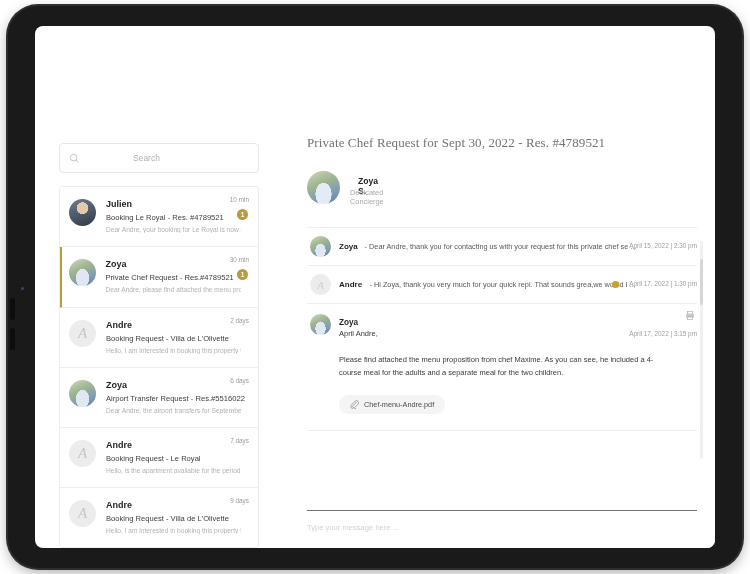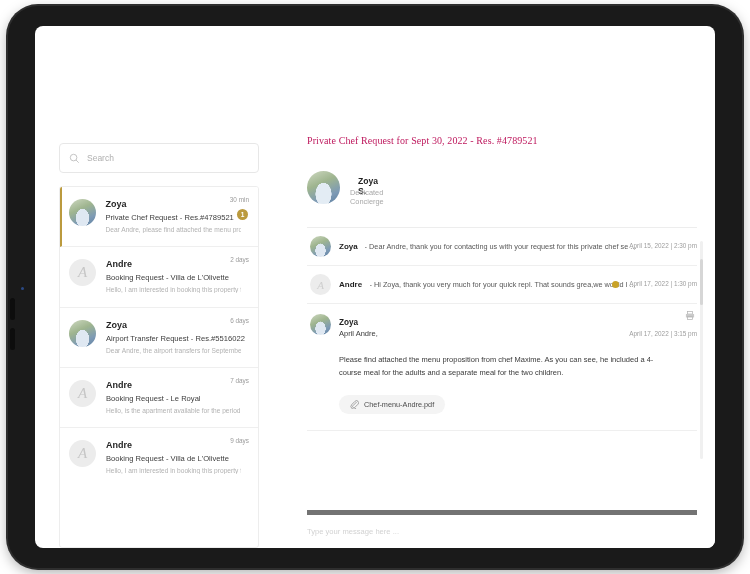--- a/index.html
+++ b/index.html
@@ -62,21 +62,21 @@
                             linear-gradient(160deg,#8fa3b8 0%, #6d7f95 45%, #4d5b6b 100%); }
 
   
   #list-col {
     position: absolute; left: 24px; top: 47px; width: 200px; height: 475px;
     background: #fff;
   }
   #search-box {
     position: absolute; left: 0; top: 70px; width: 200px; height: 30px;
     border: 1px solid #e7e7e7; border-radius: 4px; background:#fff;
-    display:flex; align-items:center; cursor:text;
+    display:flex; align-items:center; cursor:text;gap:46px;
   }
   #search-icon { margin-left: 9px; width: 11px; height: 11px; flex:none; }
   #search-input {
     border: none; outline: none; background: transparent; margin-left: 7px;
     font-family: "Liberation Sans", sans-serif; font-size: 8.5px; color:#5a5a5a;
     width: 150px;
   }
   #search-input::placeholder { color:#b0b0b0; }
 
   #conv-list {
@@ -122,21 +122,21 @@
     background:#bb9a3e; color:#fff; font-size:6.5px; display:flex;
     align-items:center; justify-content:center; font-weight:bold;
   }
 
   
   #msg-col {
     position:absolute; left:248px; top:47px; width:432px; height:475px; background:#fff;
   }
   #thread-title {
     position:absolute; left:24px; top:62px; font-family:"Liberation Serif", serif;
-    font-size:10px; color:#be185d; letter-spacing:.1px; white-space:nowrap;
+    font-size:13px; color:#737373; letter-spacing:.1px; white-space:nowrap;
   }
   #contact-block { position:absolute; left:24px; top:98px; }
   #contact-avatar {
     position:absolute; left:0; top:0; width:33px; height:33px; border-radius:50%; overflow:hidden;
     background: radial-gradient(ellipse at 50% 70%, #e3ecf4 0 34%, transparent 35%),
                 linear-gradient(155deg,#cfd9c2 0%, #9fb58f 38%, #7d9ab5 72%, #5d7fa0 100%);
   }
   #contact-name { position:absolute; left:51px; top:5px; font-size:8.6px; font-weight:bold; color:#242424; }
   #contact-role { position:absolute; left:43px; top:17px; font-size:7.4px; color:#a8a8a8; }
 
@@ -172,21 +172,21 @@
     position:absolute; left:417px; top:168px; width:3px; height:218px;
     background:#f0f0f0; border-radius:2px;
   }
   #scroll-thumb {
     position:absolute; left:0; top:18px; width:3px; height:46px;
     background:#d6d6d6; border-radius:2px; cursor:pointer;
   }
 
   #composer {
     position:absolute; left:24px; top:437px; width:390px; height:38px;
-    border-top:5px solid #737373;
+    border-top:1px solid #737373;
     text-decoration:underline;
   }
   #composer-input {
     position:absolute; left:0; top:12px; width:340px; border:none; outline:none;
     background:transparent; font-family:"Liberation Sans", sans-serif;
     font-size:7.6px; color:#555;
   }
   #composer-input::placeholder { color:#d2d2d2; }
 </style>
 </head>
@@ -204,20 +204,28 @@
 
       <div id="search-box">
         <svg id="search-icon" viewBox="0 0 12 12">
           <circle cx="5" cy="5" r="3.6" fill="none" stroke="#b8b8b8" stroke-width="0.9"></circle>
           <line x1="7.7" y1="7.7" x2="10.6" y2="10.6" stroke="#b8b8b8" stroke-width="0.9"></line>
         </svg>
         <input id="search-input" type="text" placeholder="Search" style="">
       </div>
 
       <div id="conv-list">
+          <div class="conv-item">
+            <div class="conv-avatar av-julien"></div>
+            <div class="conv-name">Julien</div>
+            <div class="conv-sub">Booking Le Royal - Res. #4789521</div>
+            <div class="conv-prev">Dear Andre, your booking for Le Royal is now confi ...</div>
+            <div class="conv-time">10 min</div>
+            <div class="conv-badge">1</div>
+          </div>
           <div class="conv-item selected">
             <div class="conv-avatar av-zoya"></div>
             <div class="conv-name">Zoya</div>
             <div class="conv-sub">Private Chef Request - Res.#4789521</div>
             <div class="conv-prev">Dear Andre, please find attached the menu propo ...</div>
             <div class="conv-time">30 min</div>
             <div class="conv-badge">1</div>
           </div>
           <div class="conv-item">
             <div class="conv-avatar av-letter">A</div>

